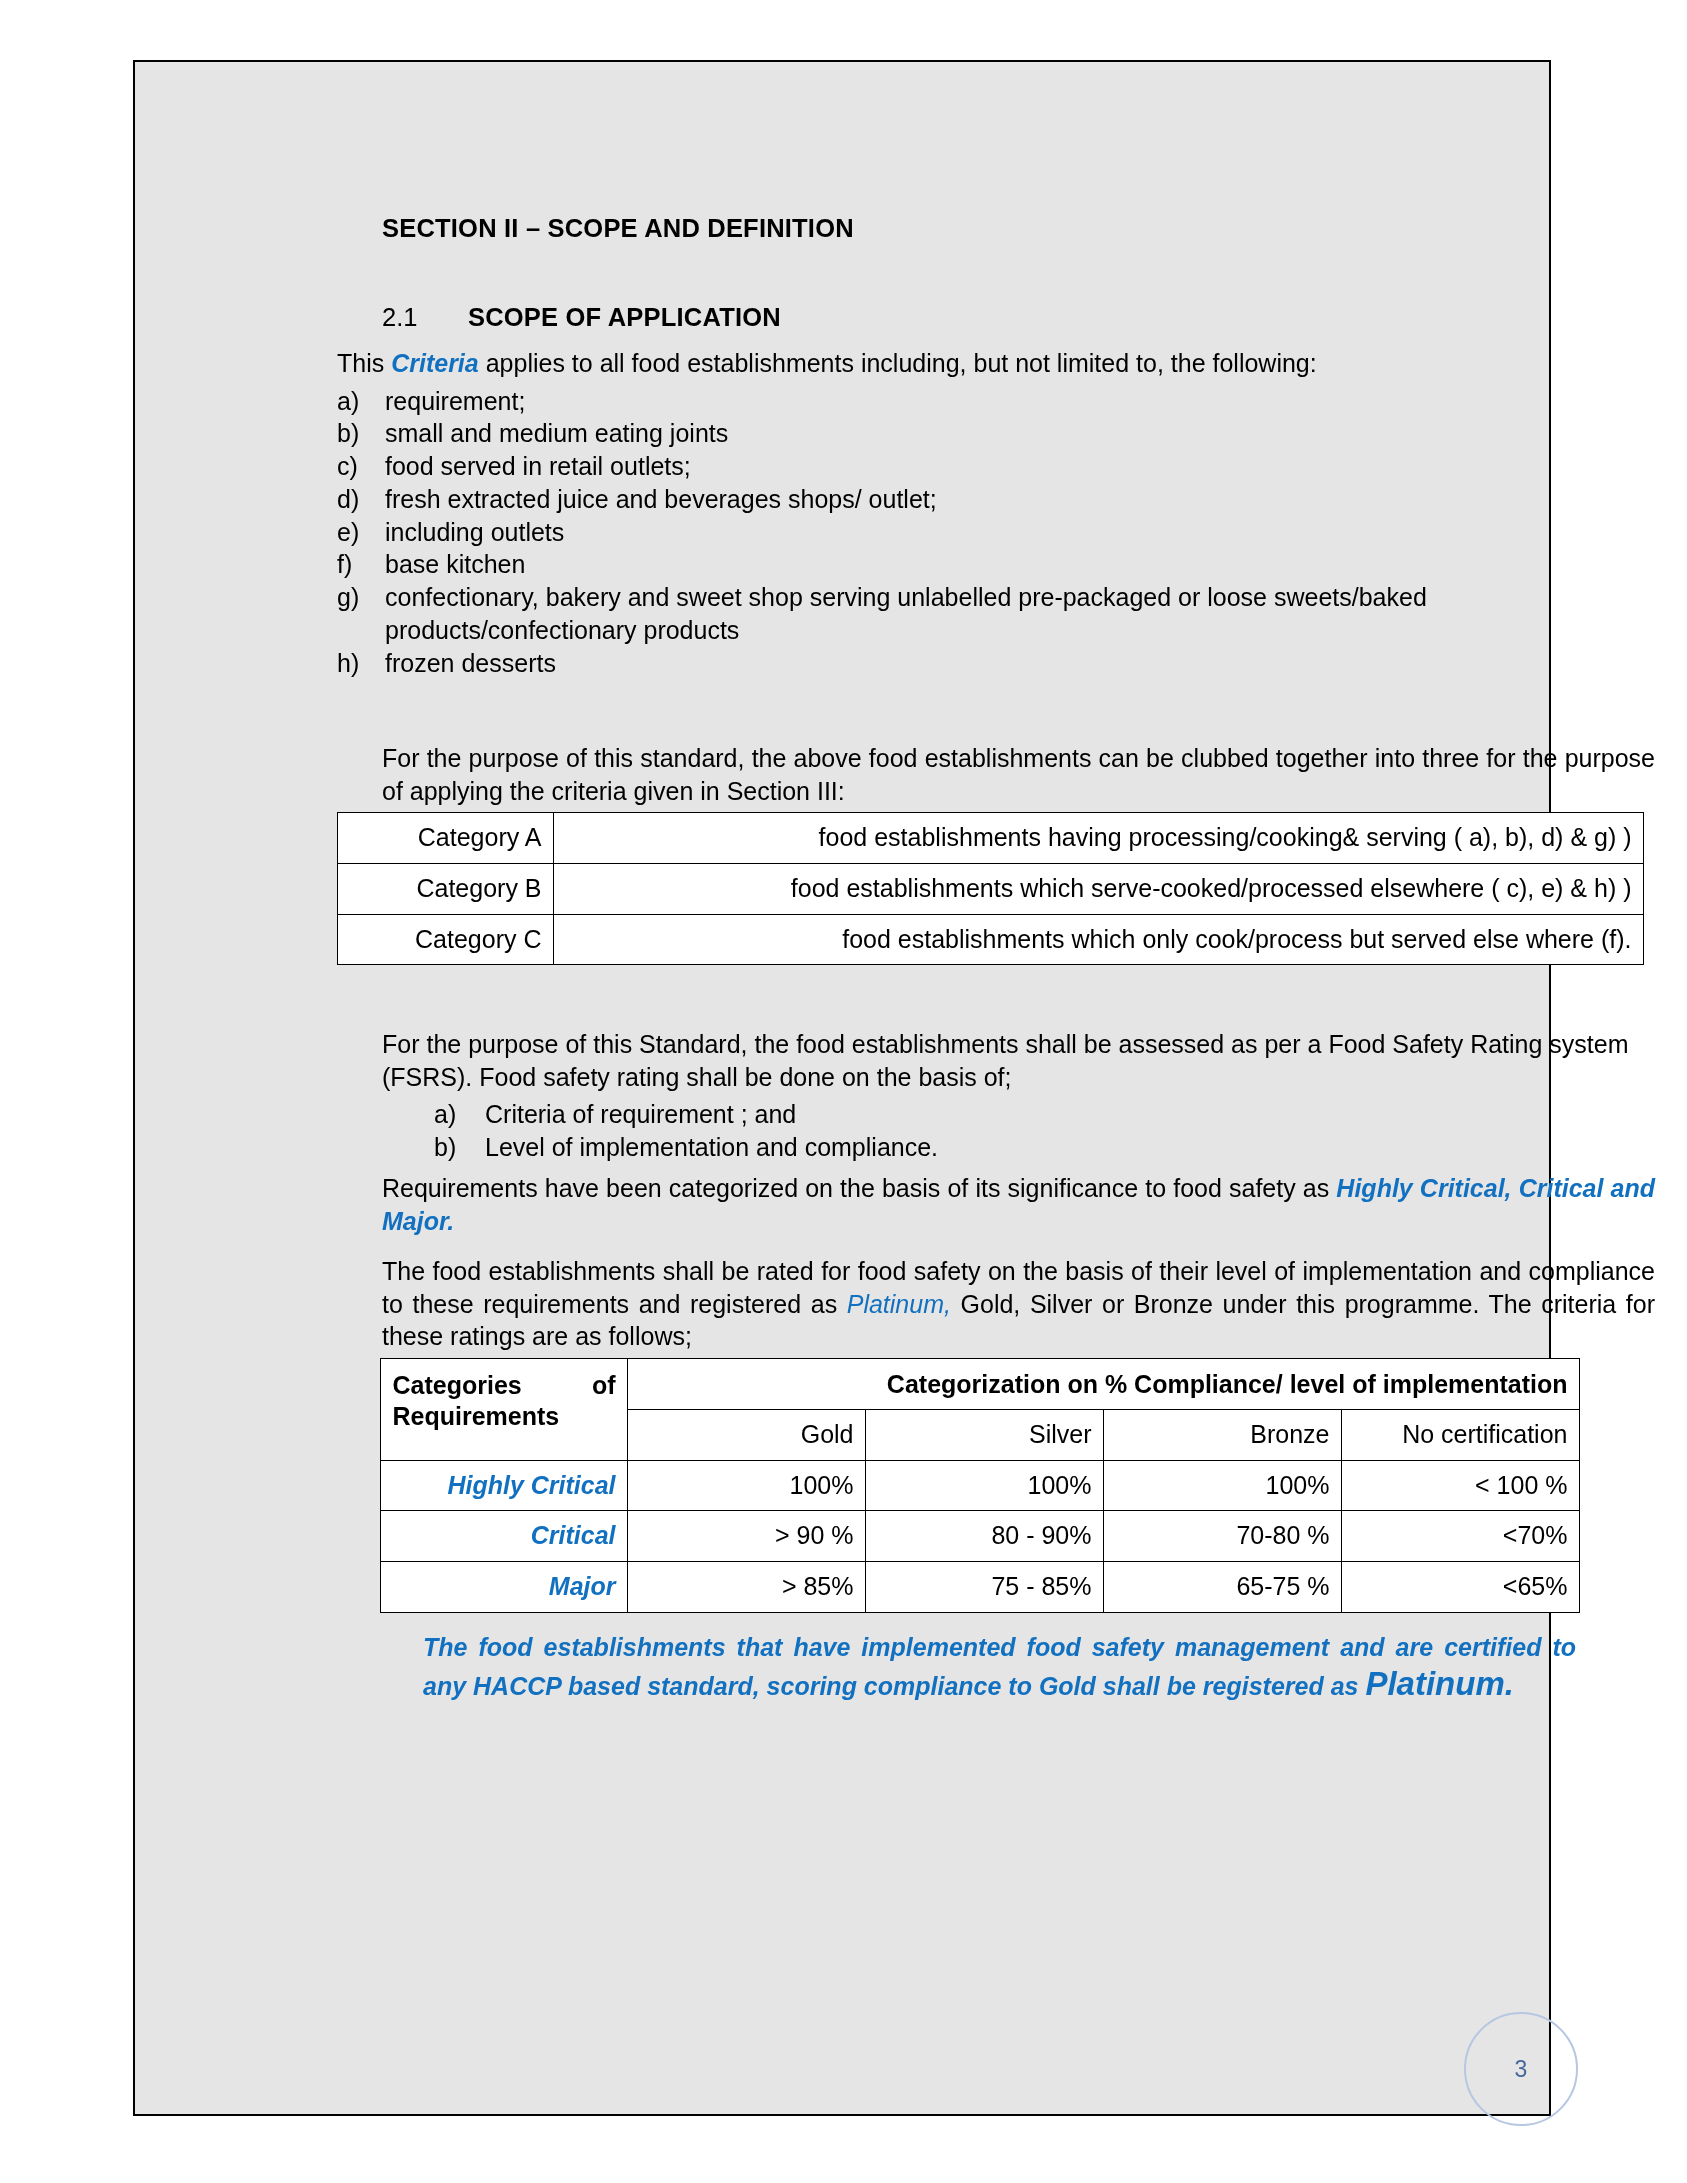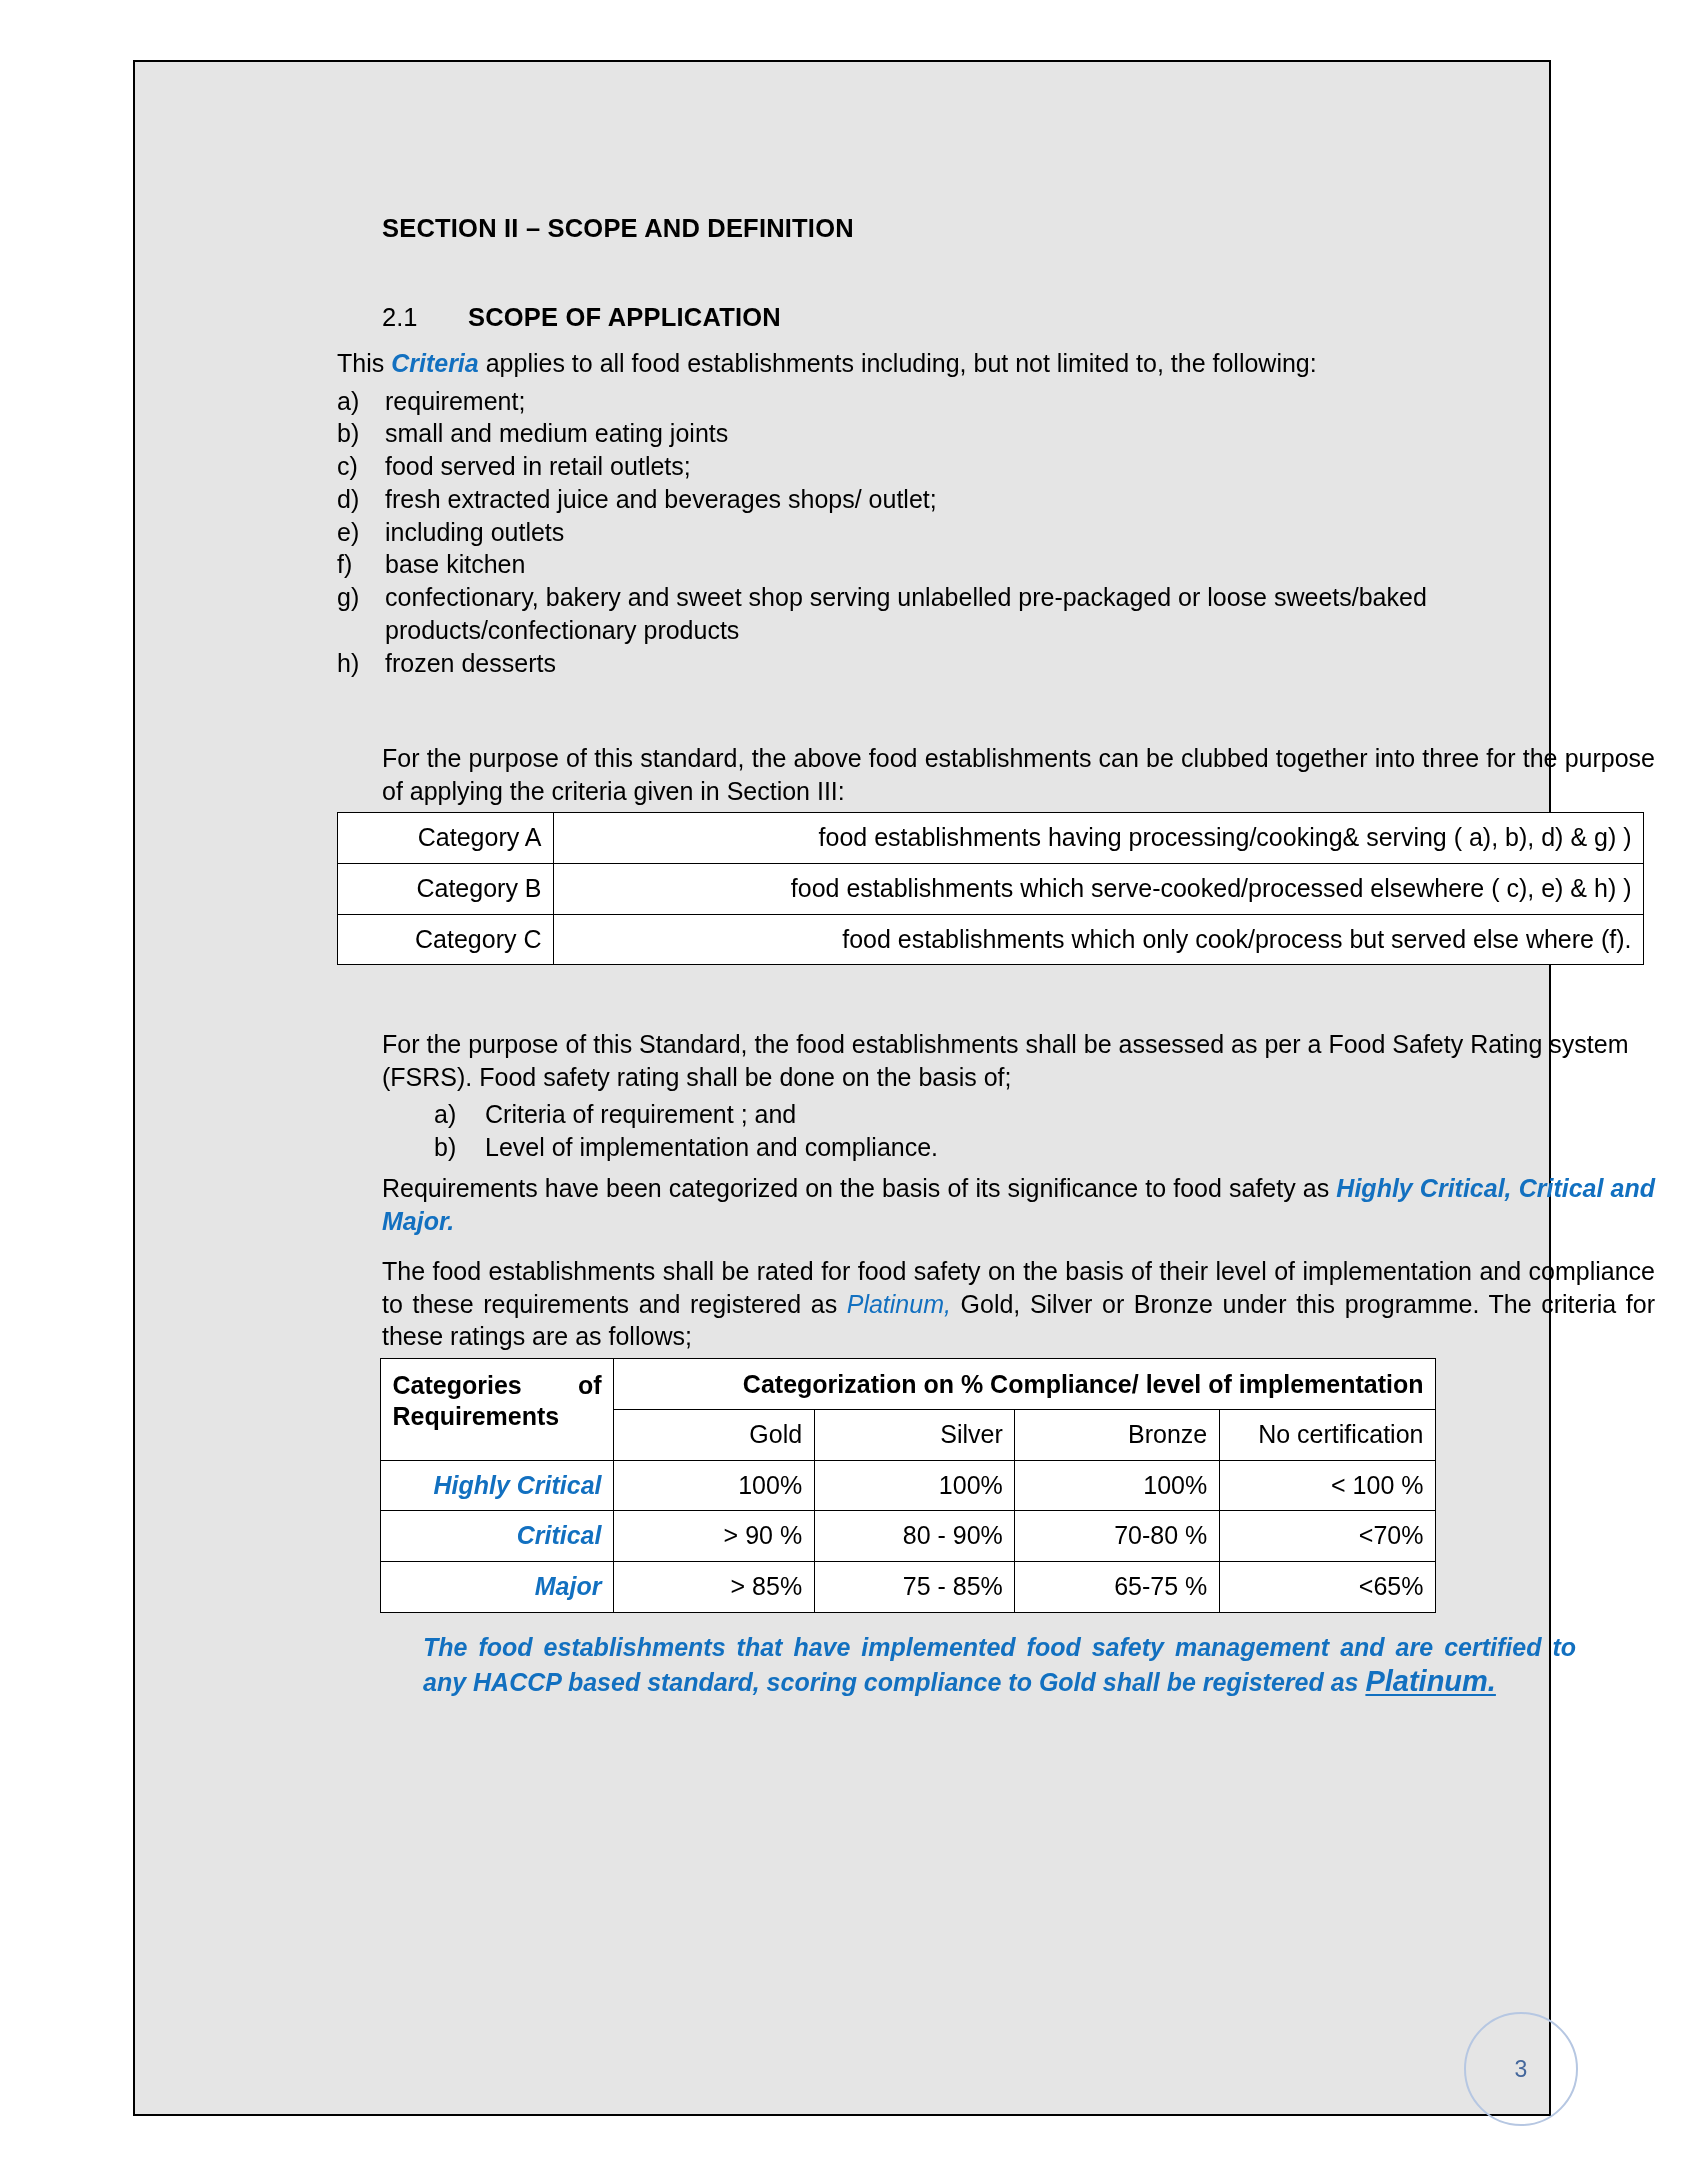--- a/index.html
+++ b/index.html
@@ -104,21 +104,21 @@
 
   
   #category-table {
     width: 1307px;
     margin: 3.3px 0 0 0;
   }
   #category-table td.cat-name { width: 216px; }
 
   
   #compliance-table {
-    width: 1056px;
+    width: 1200px;
     margin: 5px 0 0 43px;
   }
   #compliance-table th.req-head {
     width: 247px;
     font-weight: bold;
     text-align: justify;
     text-align-last: justify;
     vertical-align: top;
     padding-top: 11.5px;
     line-height: 1.22;
@@ -141,22 +141,21 @@
     width: 1153px;
     font-size: 25px;
     line-height: 1.30;
     font-weight: bold;
     font-style: italic;
     color: #1270c0;
     text-align: justify;
     text-justify: inter-word;
   }
   .note .platinum {
-    font-size: 29px;
-    text-decoration: underline;
+    font-size: 33px;
     text-underline-offset: 3.3px;
   }
 
   
   .page-number {
     position: absolute;
     left: 1464px;
     top: 2012px;
     width: 114px;
     height: 114px;

